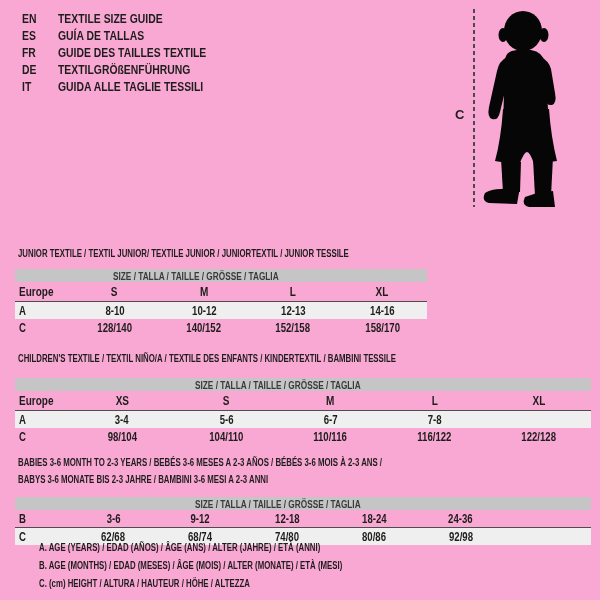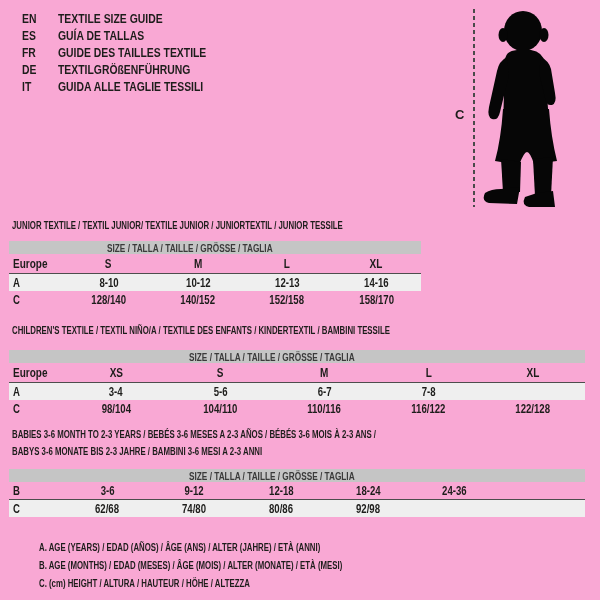--- a/index.html
+++ b/index.html
@@ -15,21 +15,21 @@
   .lang-row{display:flex;align-items:center;height:17px;font-weight:bold;font-size:13px;
             white-space:nowrap;transform:scaleX(0.8);transform-origin:0 50%;}
   .lang-code{width:45px;flex:none;}
 
   
   #height-line{position:absolute;left:472px;top:9px;}
   #height-label{position:absolute;left:455px;top:107px;font-weight:bold;font-size:13px;}
   #silhouette{position:absolute;left:481px;top:9px;}
 
   
-  .sec{position:absolute;left:9px;}
+  .sec{position:absolute;left:15px;margin-top:28px;}
   #sec-junior{top:217px;width:412px;}
   #sec-children{top:322px;width:576px;}
   #sec-babies{top:426px;width:576px;}
   .sec-title{position:relative;left:3px;font-weight:bold;font-size:11.5px;line-height:17px;
              white-space:nowrap;transform:scaleX(0.68);transform-origin:0 50%;}
   #sec-junior .tbl{margin-top:7px;}
   #sec-children .tbl{margin-top:11px;}
   #sec-babies .tbl{margin-top:9px;}
 
   
@@ -253,20 +253,23 @@
         </div>
         <div class="rule"></div>
         <div class="trow data shaded">
           <div class="cell left">
             <span class="cx ox-left">C</span>
           </div>
           <div class="cell">
             <span class="cx">62/68</span>
           </div>
           <div class="cell">
+            <span class="cx">68/74</span>
+          </div>
+          <div class="cell">
             <span class="cx">74/80</span>
           </div>
           <div class="cell">
             <span class="cx">80/86</span>
           </div>
           <div class="cell">
             <span class="cx">92/98</span>
           </div>
         </div>
       </div>

